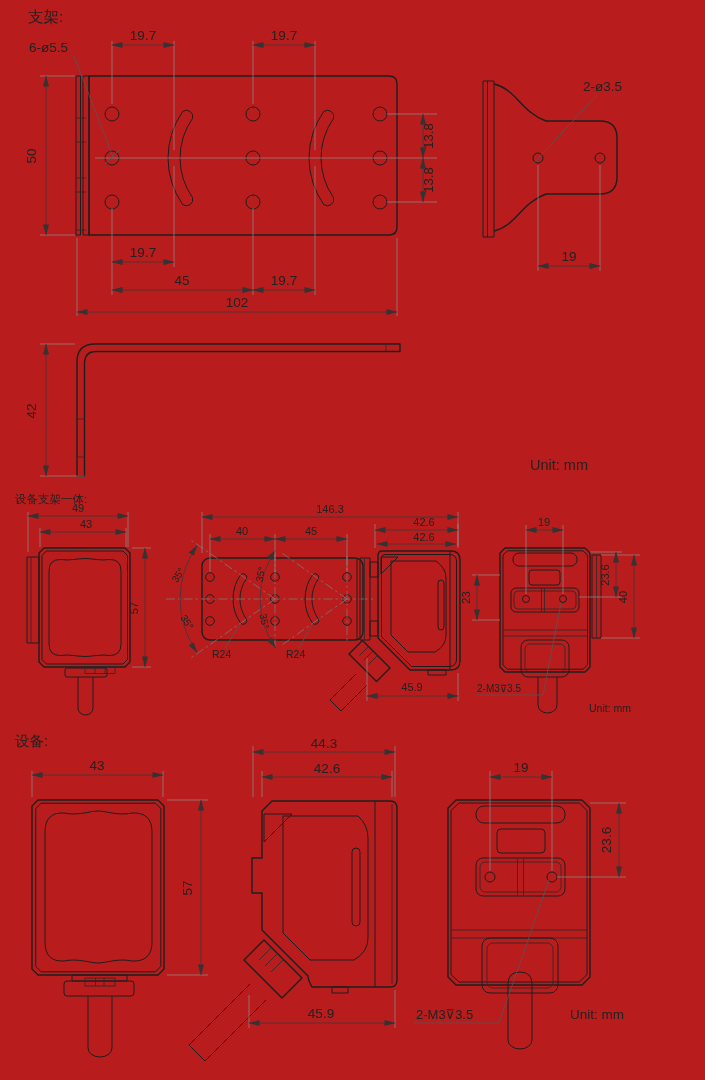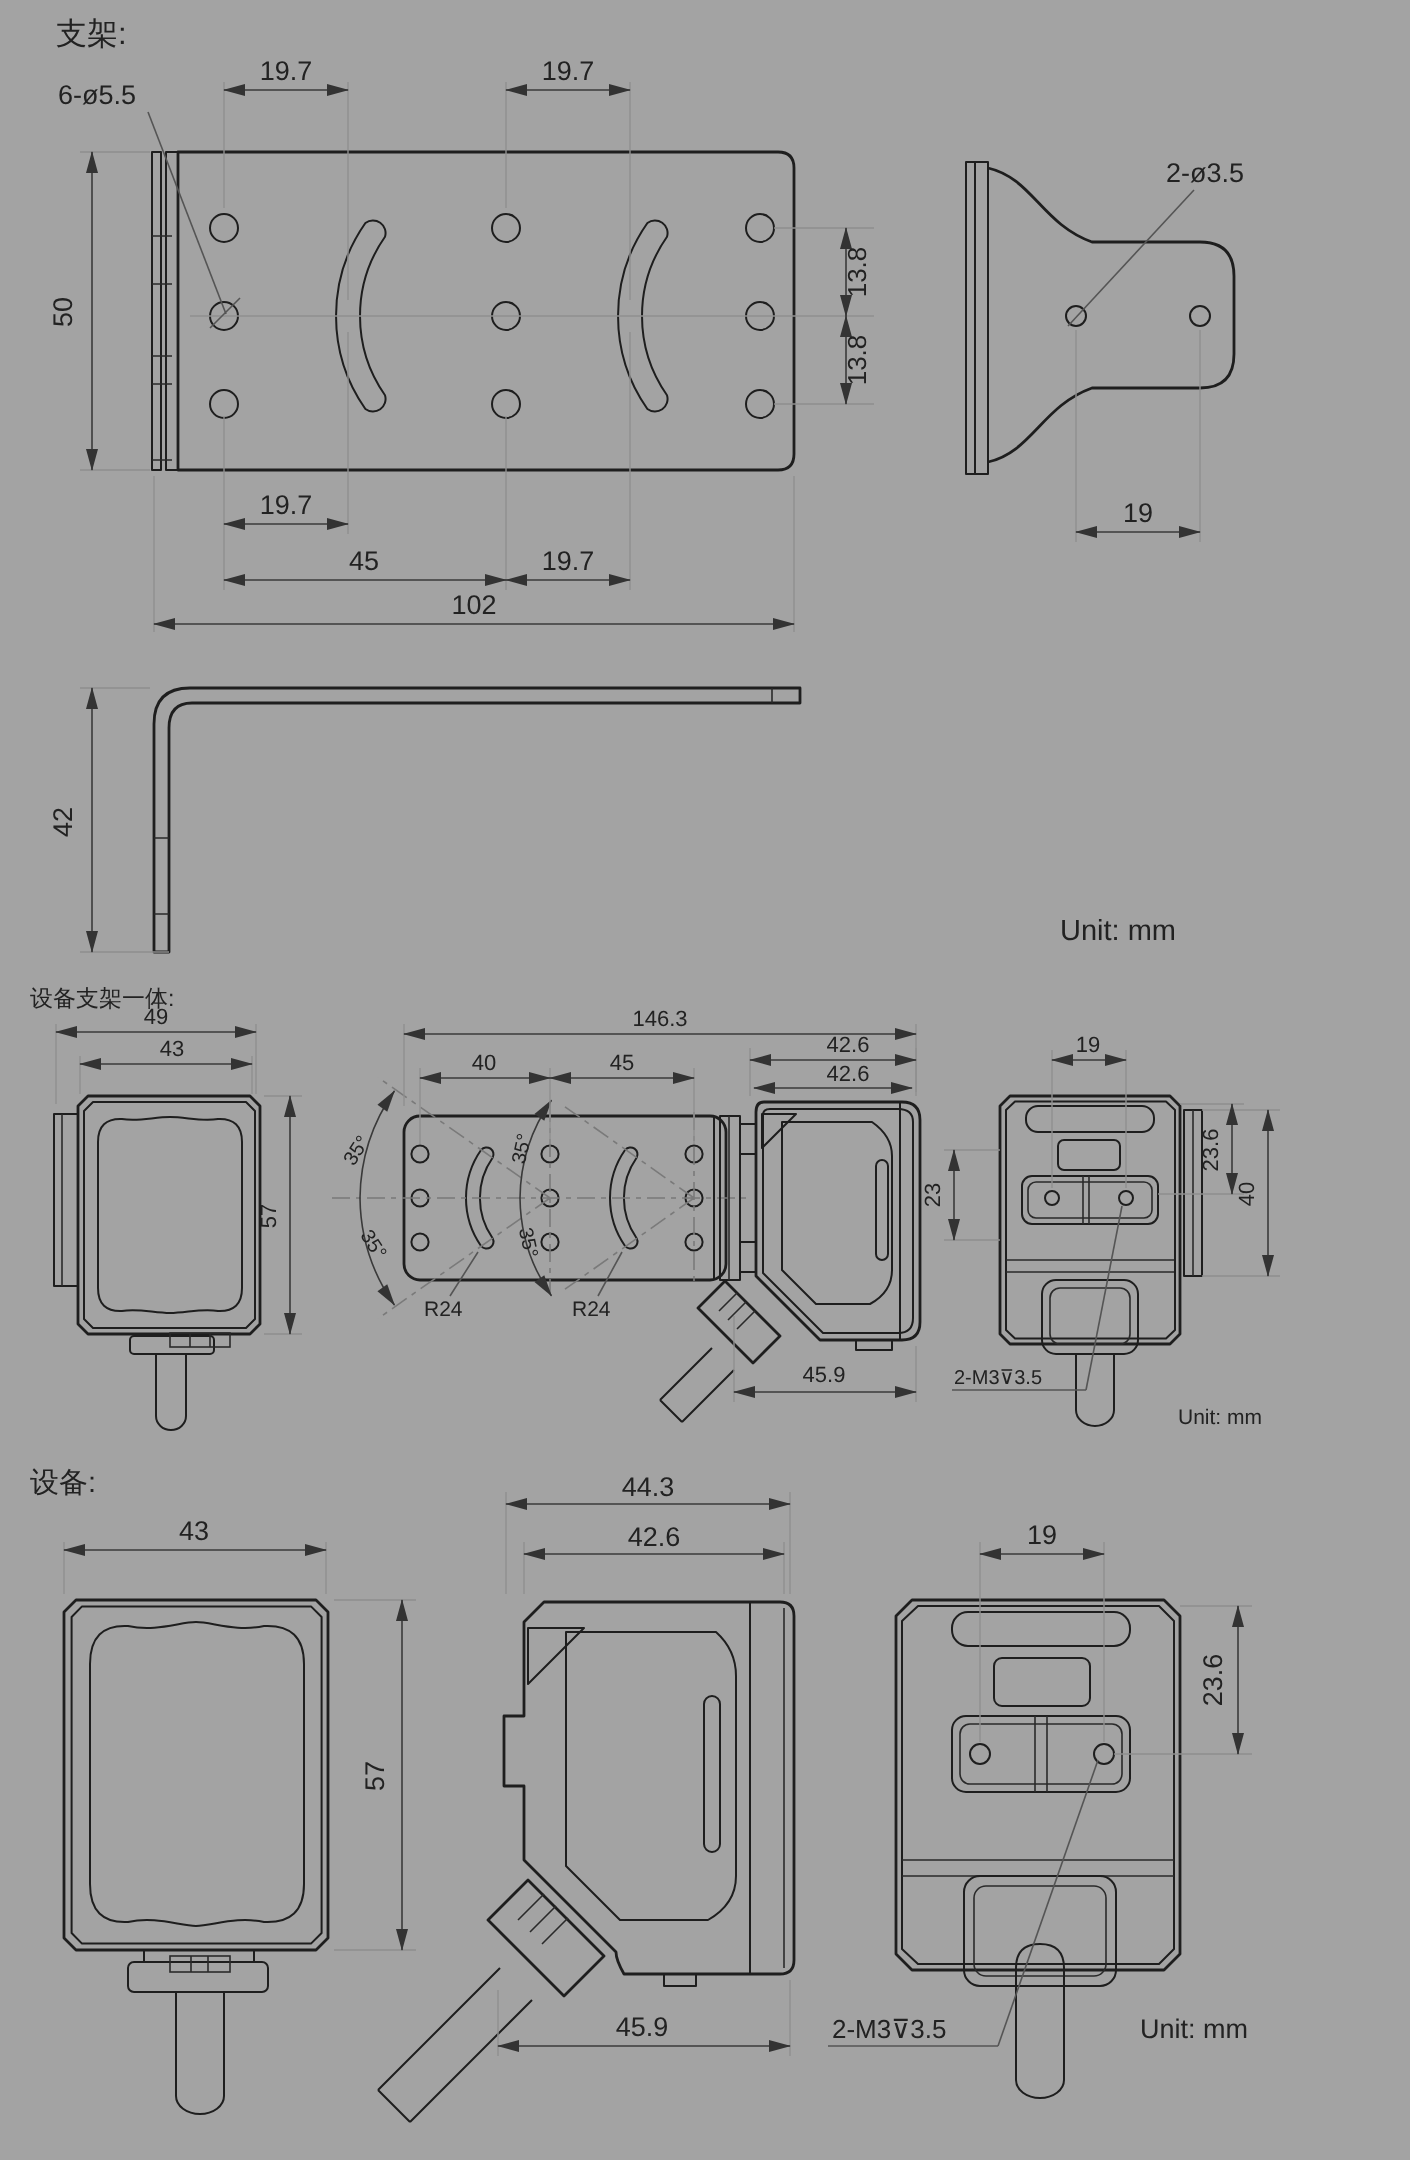--- a/index.html
+++ b/index.html
@@ -1,16 +1,16 @@
 <!DOCTYPE html>
 <html><head>
 <meta charset="utf-8">
 <style>
   html,body{margin:0;padding:0;background:#fff;}
-  .sheet{position:relative;width:705px;height:1080px;background:#a3a3a3;overflow:hidden;
+  .sheet{position:relative;width:705px;height:1080px;background:#b91c1c;overflow:hidden;
          font-family:"Liberation Sans","DejaVu Sans",sans-serif;}
   svg{display:block}
   svg text{fill:#222;font-family:"Liberation Sans","DejaVu Sans",sans-serif;}
   .outline{stroke:#1e1e1e;stroke-width:1.4;fill:none;stroke-linejoin:round;}
   .outline2{stroke:#1e1e1e;stroke-width:1.0;fill:none;stroke-linejoin:round;}
   .thin{stroke:#2a2a2a;stroke-width:0.8;fill:none;}
   .dim{stroke:#3a3a3a;stroke-width:0.8;fill:none;}
   .ext{stroke:#8f8f8f;stroke-width:0.7;fill:none;}
   .cl{stroke:#7a7a7a;stroke-width:0.8;fill:none;stroke-dasharray:9 3 2.5 3;}
   .lead{stroke:#555;stroke-width:0.8;fill:none;}

